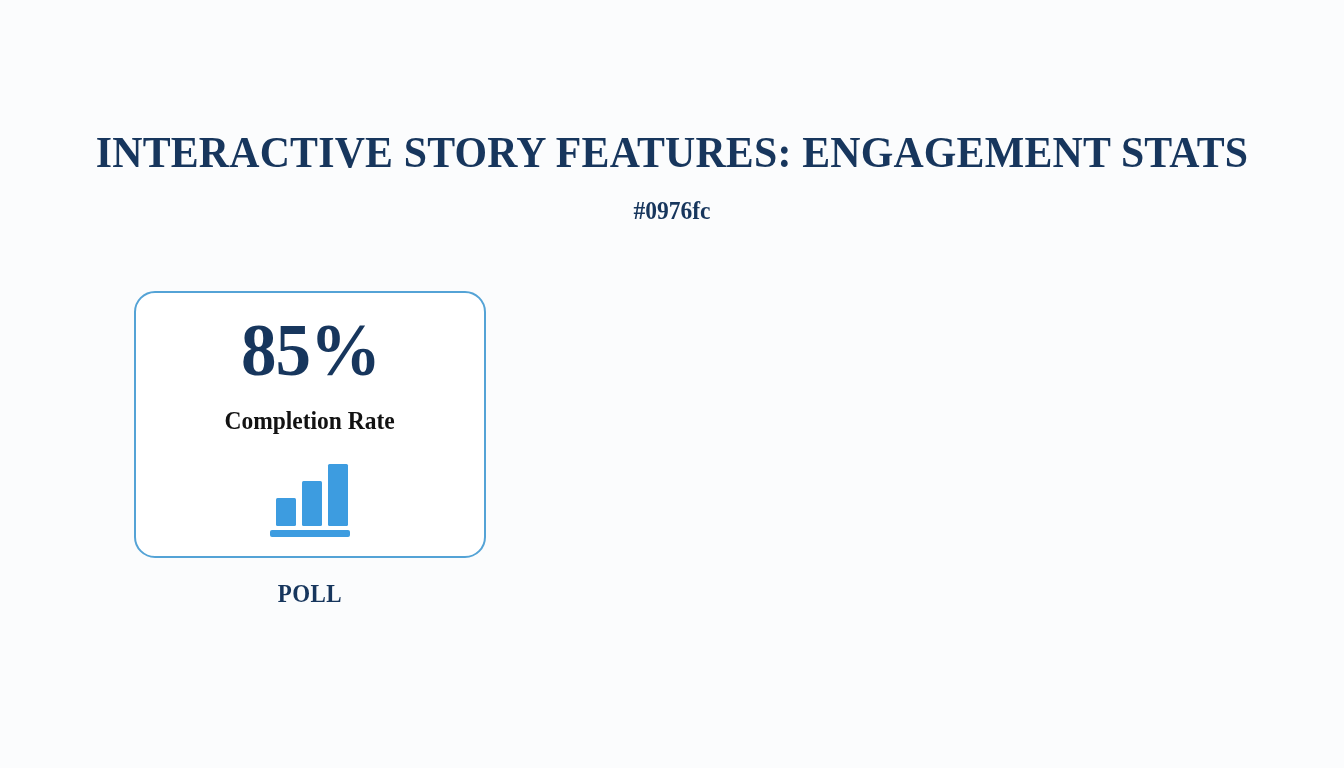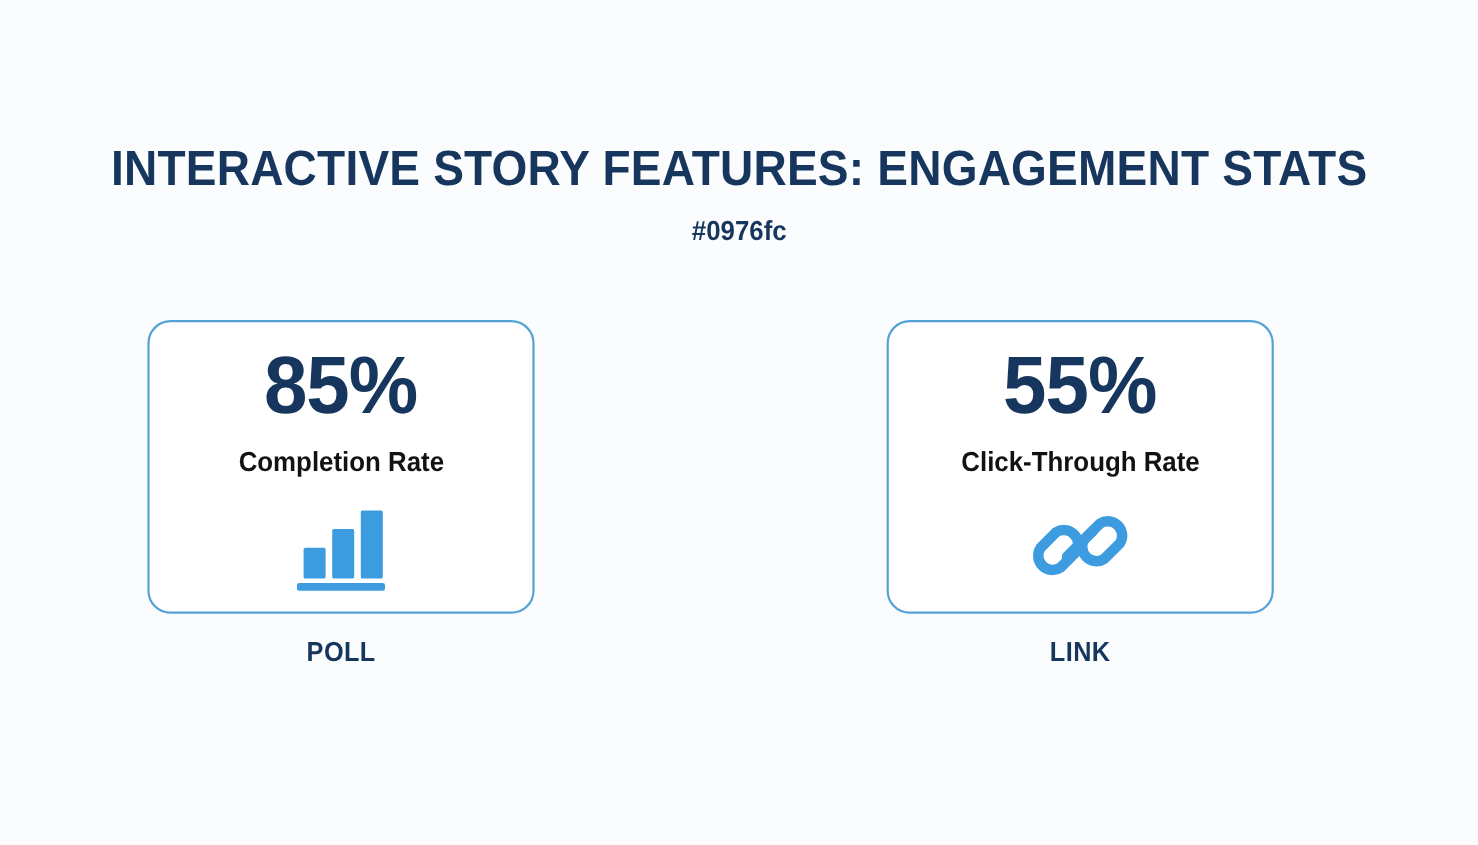--- a/index.html
+++ b/index.html
@@ -11,20 +11,21 @@
     height: 768px;
     background: #fbfcfd;
     font-family: "Liberation Sans", sans-serif;
     overflow: hidden;
   }
   .slide {
     position: relative;
     width: 1344px;
     height: 768px;
     box-sizing: border-box;
+    font-family: Liberation Serif, serif;
   }
 
   
   .header {
     position: absolute;
     top: 126px;
     left: 0;
     width: 1344px;
     text-align: center;
   }
@@ -134,34 +135,15 @@
             <rect x="40" y="27" width="20" height="45" rx="1.5" fill="#3d9ce0"></rect>
             <rect x="66" y="10" width="20" height="62" rx="1.5" fill="#3d9ce0"></rect>
             <rect x="8" y="76" width="80" height="7" rx="2" fill="#3d9ce0"></rect>
           </svg>
         </div>
       </div>
       <div class="card-caption">POLL</div>
     </div>
 
 
-    <div class="card-col">
-      <div class="card">
-        <div class="stat-value">55%</div>
-        <div class="stat-label">Click-Through Rate</div>
-        <div class="icon-wrap">
-          <svg width="90" height="86" viewBox="0 0 90 86" aria-hidden="true">
-            <g stroke="#3d9ce0" stroke-width="9.5" fill="none" stroke-linecap="round">
-
-              <path d="M49 37 L63 23 a13 13 0 0 1 18 18 L67 55 a13 13 0 0 1 -18 -18" transform="translate(0,0)"></path>
-
-              <path d="M41 49 L27 63 a13 13 0 0 1 -18 -18 L23 31 a13 13 0 0 1 18 18"></path>
-
-              <path d="M33 53 L57 29"></path>
-            </g>
-          </svg>
-        </div>
-      </div>
-      <div class="card-caption">LINK</div>
-    </div>
 
   </div>
 </div>
 
 </body></html>

